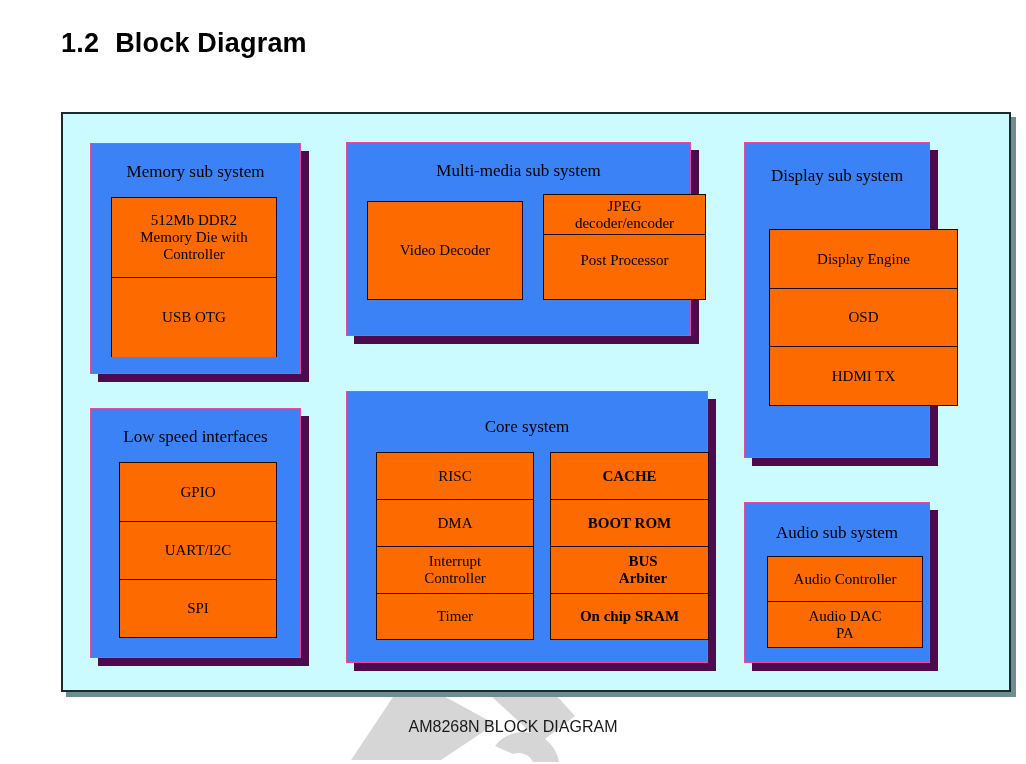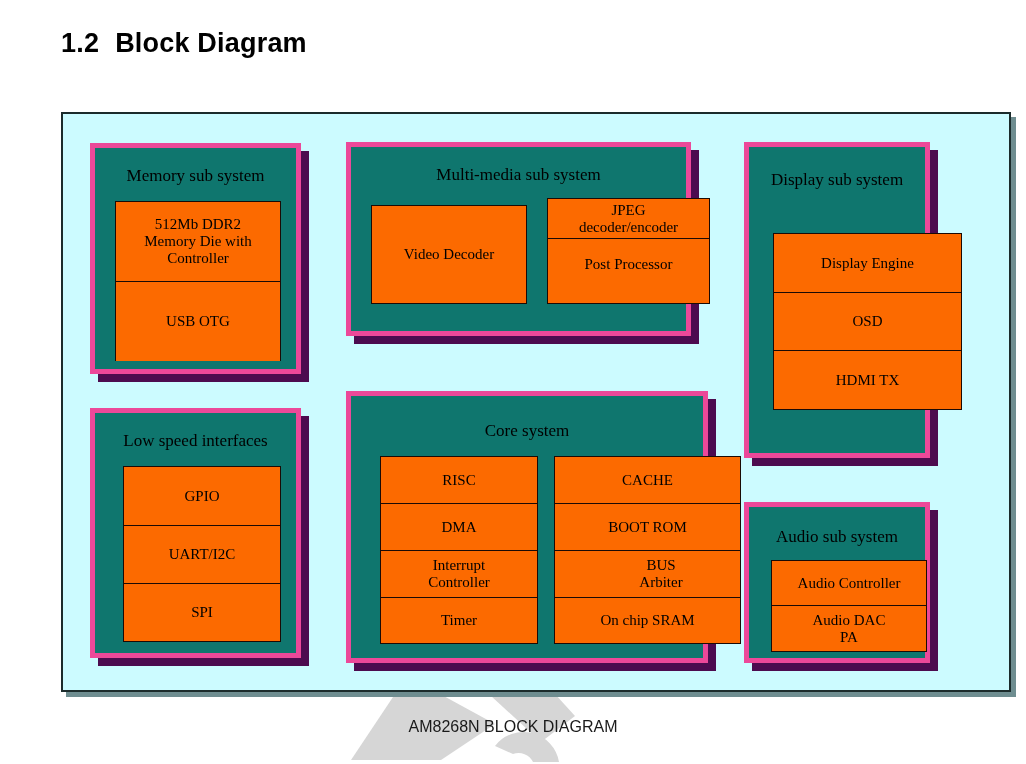--- a/index.html
+++ b/index.html
@@ -50,22 +50,22 @@
     background: #ccfbff;
     border: 2px solid #1b2b2b;
     box-sizing: border-box;
     box-shadow: 5px 5px 0 0 #6e8d90;
     z-index: 1;
   }
 
   
   .group {
     position: absolute;
-    background: #0f766e;
-    border: 5px solid #ec4899;
+    background: #3b82f6;
+    border: 1px solid #ec4899;
     box-sizing: border-box;
     box-shadow: 8px 8px 0 0 #4c0b4f;
   }
   .group-title {
     position: absolute;
     left: 0;
     right: 0;
     text-align: center;
     color: #000000;
     font-size: 17px;
@@ -202,21 +202,21 @@
       <div class="cell" style="height:47px;">
         <span>
           <span class="ln">Interrupt</span>
           <span class="ln">Controller</span>
         </span>
       </div>
       <div class="cell" style="height:45px;">
         <span class="ln">Timer</span>
       </div>
     </div>
-    <div class="stack" style="left:203px; top:60px; width:187px; height:188px;">
+    <div class="stack" style="left:203px; top:60px; width:159px; height:188px;font-weight:bold;">
       <div class="cell" style="height:47px;">
         <span class="ln">CACHE</span>
       </div>
       <div class="cell" style="height:47px;">
         <span class="ln">BOOT ROM</span>
       </div>
       <div class="cell" style="height:47px;padding-left:27px;">
         <span>
           <span class="ln">BUS</span>
           <span class="ln">Arbiter</span>

